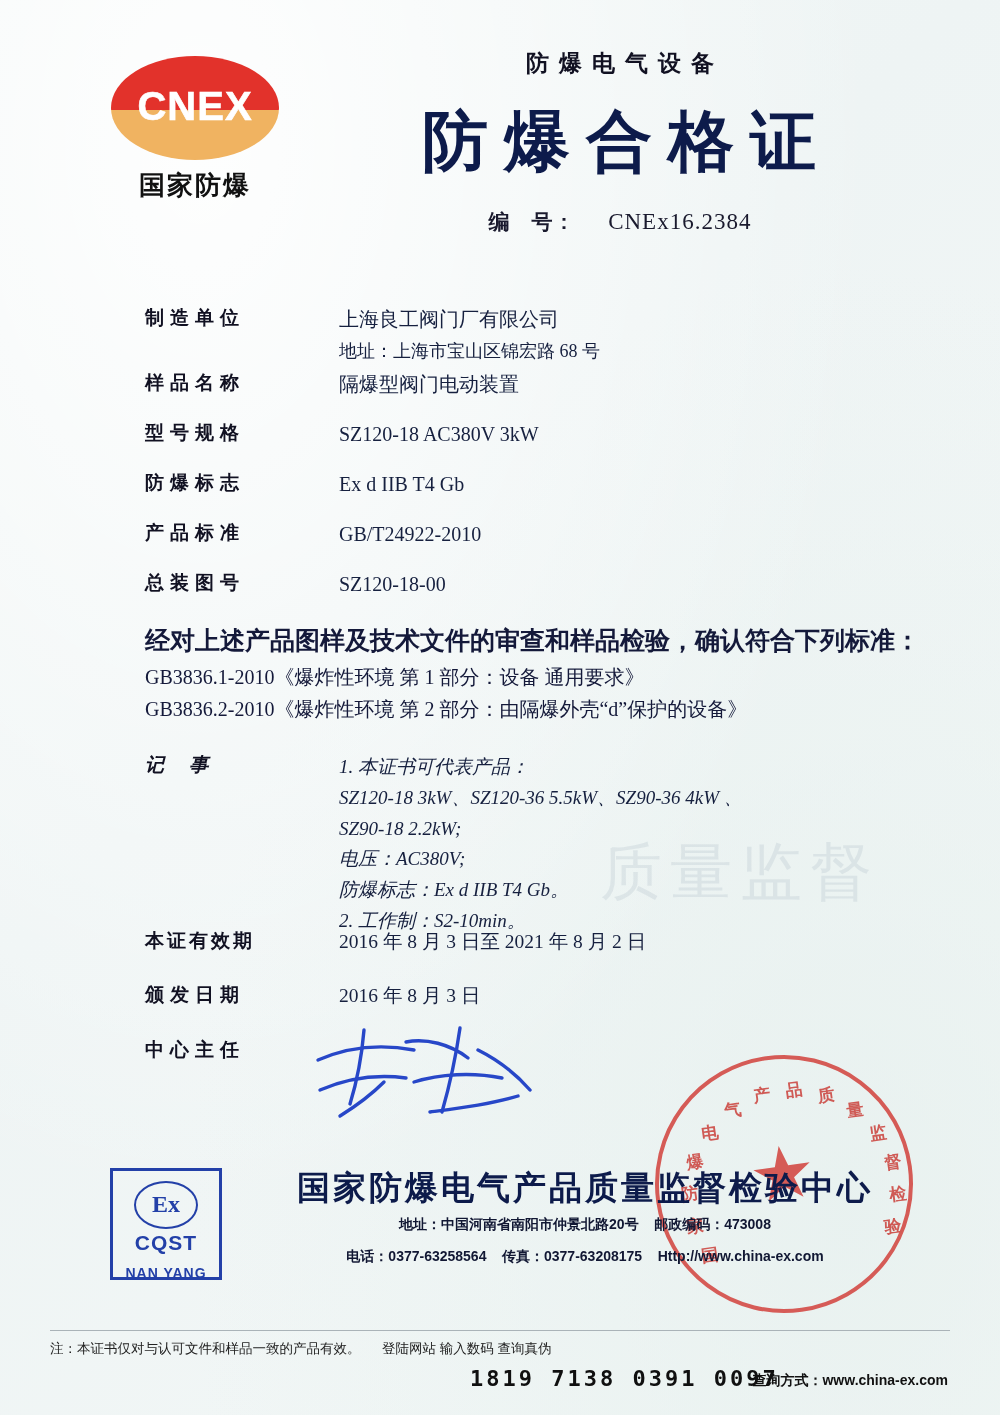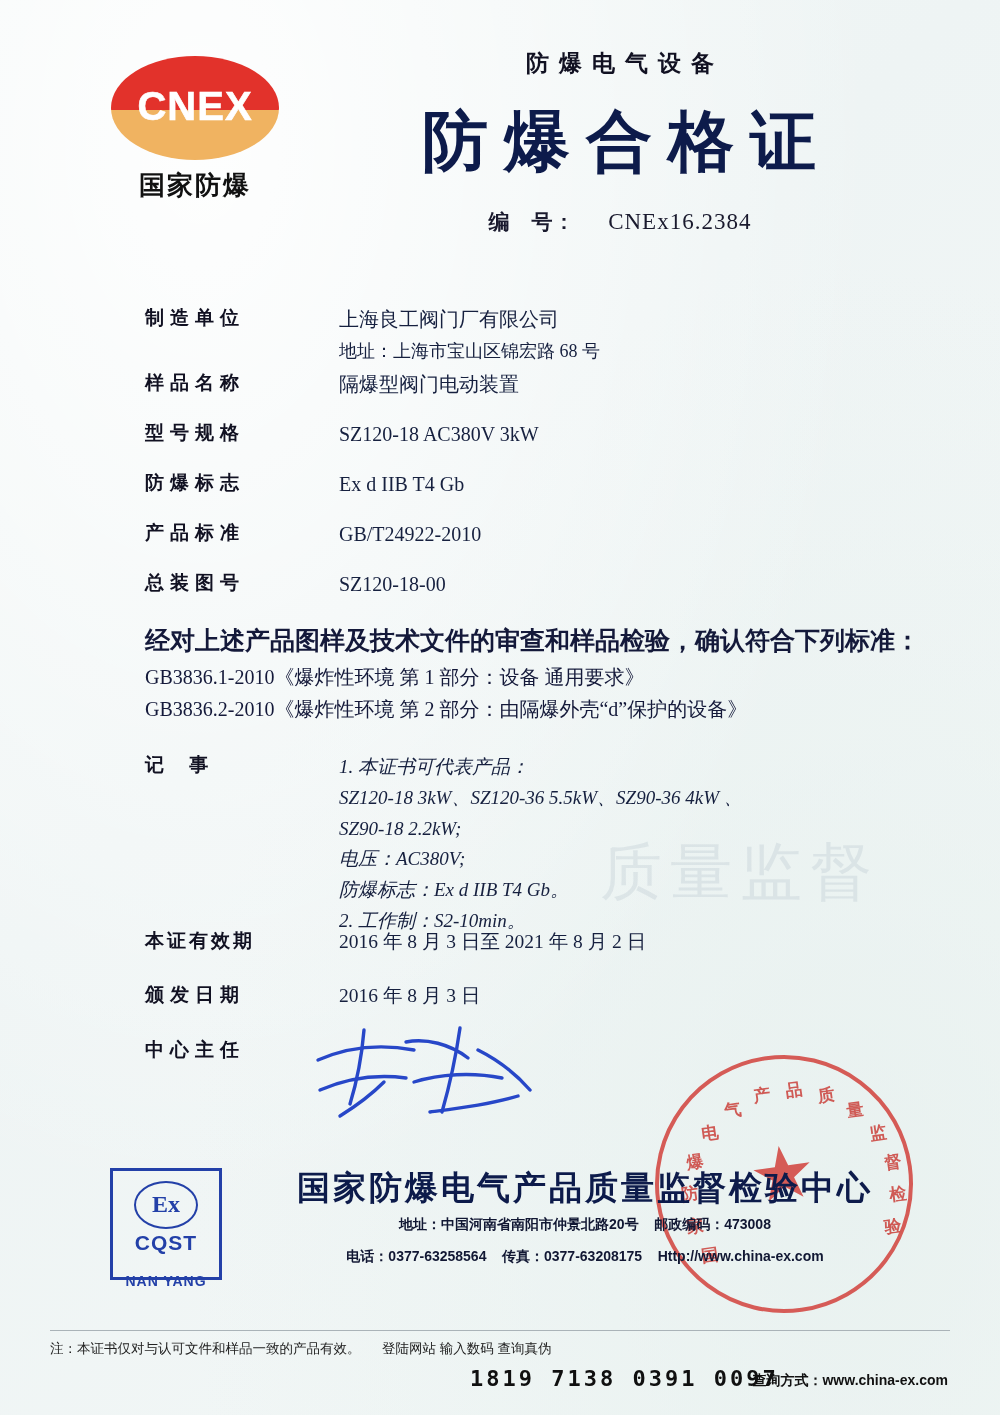--- a/index.html
+++ b/index.html
@@ -164,21 +164,21 @@
     font-size: 25px;
   }
 
   
   .remarks {
     position: absolute;
     left: 145px;
     right: 55px;
     top: 752px;
   }
-  .remarks .lbl { letter-spacing: 10px; }
+  .remarks .lbl { letter-spacing: 10px; font-style: italic; }
   .remarks .val { font-size: 19px; line-height: 1.62; font-style: italic; }
   .remarks .val div { white-space: nowrap; }
 
   .bottom-fields {
     position: absolute;
     left: 145px;
     right: 55px;
     top: 928px;
   }
   .bottom-fields .row { margin-bottom: 26px; }
@@ -266,21 +266,21 @@
     width: 60px; height: 44px;
     margin: 10px auto 2px;
     border: 2.5px solid #2340a8;
     border-radius: 50%;
     font-size: 24px;
     font-weight: bold;
     line-height: 42px;
     font-family: "Liberation Serif", serif;
   }
   .ex-badge .l1 { font-size: 21px; font-weight: bold; letter-spacing: 1px; }
-  .ex-badge .l2 { font-size: 14px; font-weight: bold; letter-spacing: 1px; margin-top: 18px;}
+  .ex-badge .l2 { font-size: 14px; font-weight: bold; letter-spacing: 1px; margin-top: 10px;}
   .org-name {
     position: absolute;
     left: 240px; right: 70px;
     top: 6px;
     text-align: center;
     font-family: "Liberation Sans", sans-serif;
     font-weight: bold;
     font-size: 33px;
     letter-spacing: 3px;
     color: #0d1b4b;

